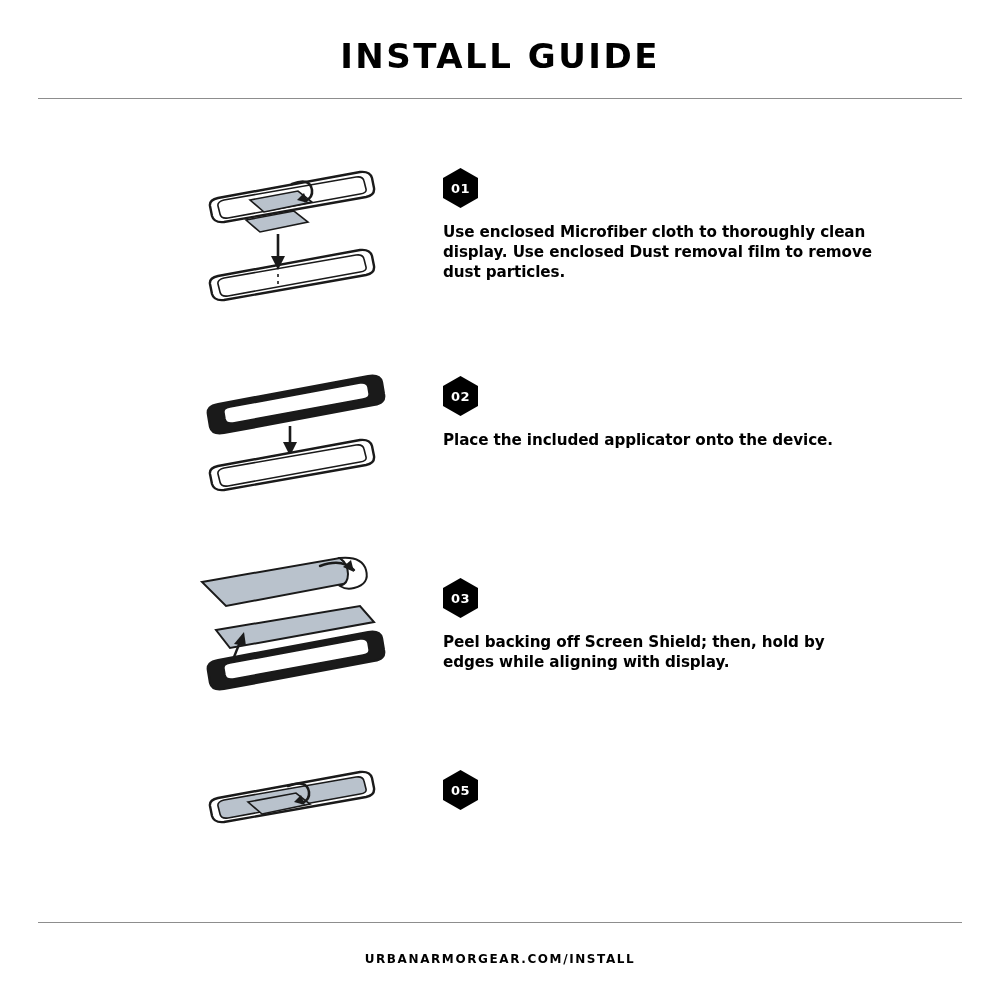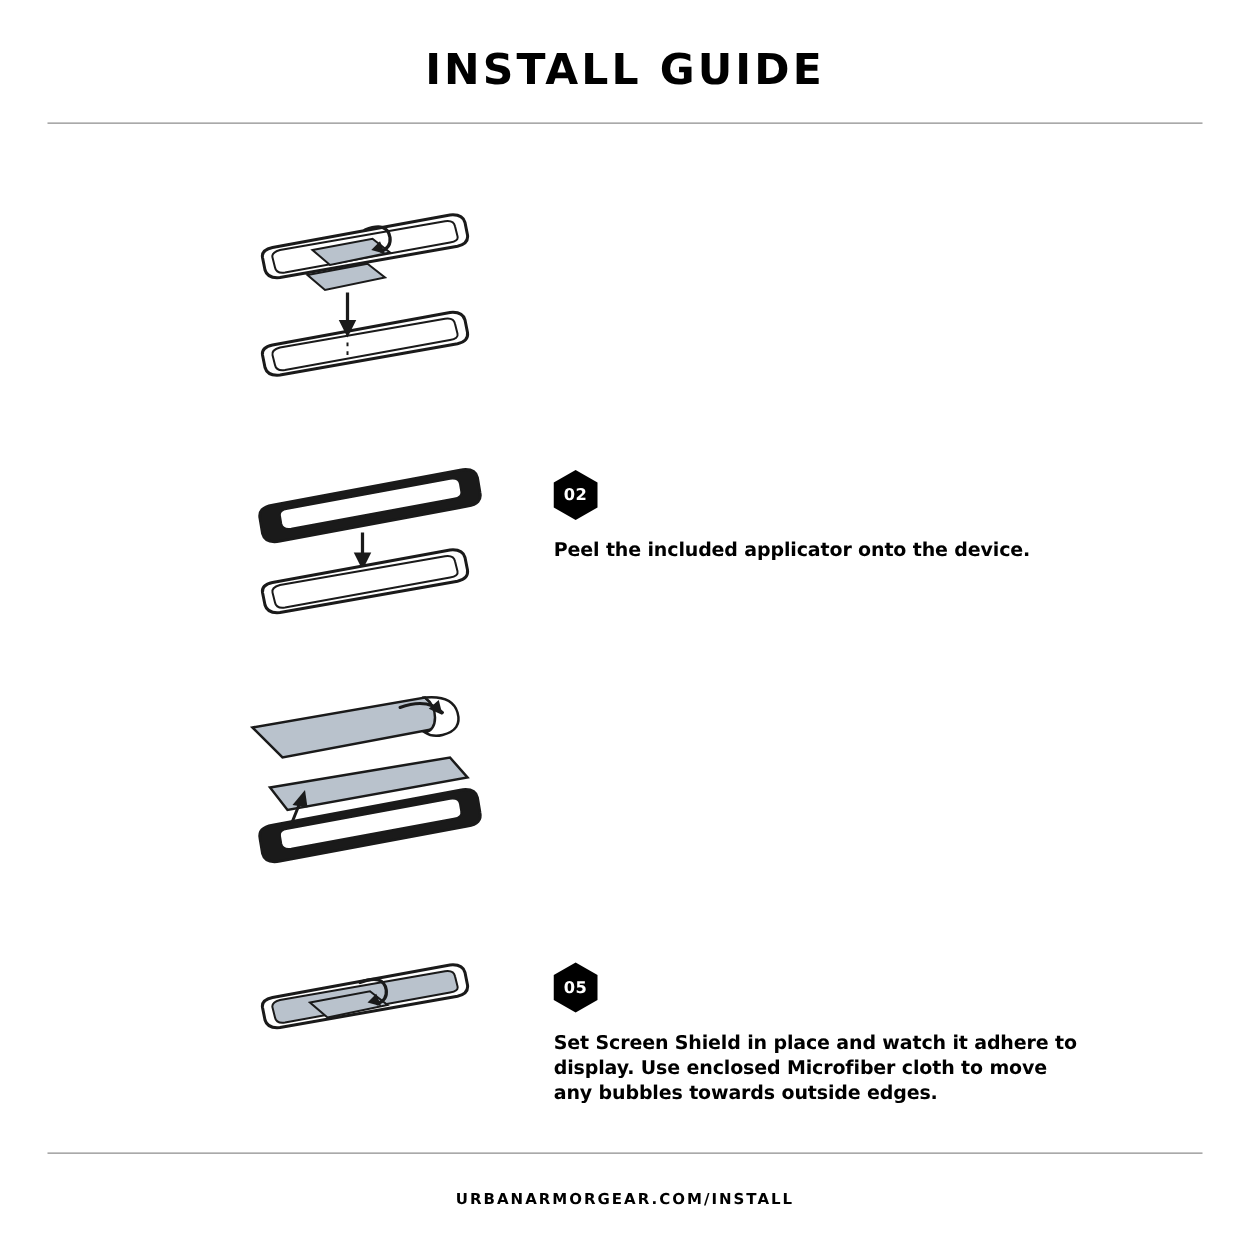--- a/index.html
+++ b/index.html
@@ -137,20 +137,29 @@
 
           <polygon points="58,-18 106,-27 120,-16 72,-6" fill="#b9c2cc" stroke="#1a1a1a" stroke-width="1.6"></polygon>
 
           <line x1="90" y1="-4" x2="90" y2="22" stroke="#1a1a1a" stroke-width="2.6"></line>
           <polygon points="90,32 83,18 97,18" fill="#1a1a1a"></polygon>
 
           <line x1="90" y1="36" x2="90" y2="50" stroke="#1a1a1a" stroke-width="1.6" stroke-dasharray="3 4"></line>
         </g>
       </svg>
     </div>
+    <div class="step-text-col" style="top:8px;">
+      <div class="badge">
+        <svg width="35" height="40" viewBox="0 0 35 40">
+          <polygon points="17.5,0 35,10 35,30 17.5,40 0,30 0,10" fill="#000000"></polygon>
+        </svg>
+        <span class="num">01</span>
+      </div>
+      <div class="desc">Use enclosed Microfiber cloth to thoroughly clean display. Use enclosed Dust removal film to remove dust particles.</div>
+    </div>
   </div>
 
   <div class="step" style="top:370px; height:140px;text-decoration:underline;">
     <div class="step-art">
       <svg width="250" height="130" viewBox="0 0 250 130">
 
         <g transform="translate(0,-4)">
           <path d="M30 38 L180 10 Q192 8 194 16 L196 28 Q198 37 186 39 L36 67 Q24 69 22 61 L20 49 Q18 40 30 38 Z" fill="#1a1a1a" stroke="#1a1a1a" stroke-width="2.2" stroke-linejoin="round"></path>
           <path d="M42 41 L172 17 Q179 16 180 21 L181 27 Q182 32 175 33 L45 57 Q38 58 37 53 L36 47 Q35 42 42 41 Z" fill="#ffffff" stroke="#1a1a1a" stroke-width="1.6" stroke-linejoin="round"></path>
         </g>
@@ -164,21 +173,21 @@
         </g>
       </svg>
     </div>
     <div class="step-text-col" style="top:6px;">
       <div class="badge">
         <svg width="35" height="40" viewBox="0 0 35 40">
           <polygon points="17.5,0 35,10 35,30 17.5,40 0,30 0,10" fill="#000000"></polygon>
         </svg>
         <span class="num">02</span>
       </div>
-      <div class="desc">Peel the included applicator onto the device.</div>
+      <div class="desc">Place the included applicator onto the device.</div>
     </div>
   </div>
 
   <div class="step" style="top:550px; height:160px;">
     <div class="step-art">
       <svg width="250" height="155" viewBox="0 0 250 155">
 
         <g>
           <polygon points="14,32 152,8 176,30 38,56" fill="#b9c2cc" stroke="#1a1a1a" stroke-width="2"></polygon>
           <path d="M152 8 q22 -2 26 12 q4 14 -12 18 q-8 2 -14 -2 q8 -2 8 -12 q0 -10 -8 -16 Z" fill="#ffffff" stroke="#1a1a1a" stroke-width="2"></path>
@@ -190,20 +199,29 @@
           <path d="M30 38 L180 10 Q192 8 194 16 L196 28 Q198 37 186 39 L36 67 Q24 69 22 61 L20 49 Q18 40 30 38 Z" fill="#1a1a1a" stroke="#1a1a1a" stroke-width="2.2" stroke-linejoin="round"></path>
           <path d="M42 41 L172 17 Q179 16 180 21 L181 27 Q182 32 175 33 L45 57 Q38 58 37 53 L36 47 Q35 42 42 41 Z" fill="#ffffff" stroke="#1a1a1a" stroke-width="1.6" stroke-linejoin="round"></path>
 
           <polygon points="28,8 172,-16 186,0 42,26" fill="#b9c2cc" stroke="#1a1a1a" stroke-width="2"></polygon>
 
           <line x1="44" y1="40" x2="52" y2="20" stroke="#1a1a1a" stroke-width="2.4"></line>
           <polygon points="56,10 46,22 58,24" fill="#1a1a1a"></polygon>
         </g>
       </svg>
     </div>
+    <div class="step-text-col" style="top:28px;">
+      <div class="badge">
+        <svg width="35" height="40" viewBox="0 0 35 40">
+          <polygon points="17.5,0 35,10 35,30 17.5,40 0,30 0,10" fill="#000000"></polygon>
+        </svg>
+        <span class="num">03</span>
+      </div>
+      <div class="desc">Peel backing off Screen Shield; then, hold by edges while aligning with display.</div>
+    </div>
   </div>
 
   <div class="step" style="top:760px; height:130px;">
     <div class="step-art">
       <svg width="250" height="90" viewBox="0 0 250 90">
         <path d="M30 38 L172 12 Q182 11 184 18 L186 28 Q187 35 178 37 L36 62 Q26 63 24 56 L22 46 Q21 40 30 38 Z" fill="#ffffff" stroke="#1a1a1a" stroke-width="2.4" stroke-linejoin="round"></path>
         <path d="M36 40 L168 17 Q175 16 176 21 L178 29 Q179 33 172 34 L40 58 Q33 59 32 54 L30 46 Q29 42 36 40 Z" fill="#b9c2cc" stroke="#1a1a1a" stroke-width="1.6" stroke-linejoin="round"></path>
 
         <polygon points="60,42 108,33 122,44 74,54" fill="#b9c2cc" stroke="#1a1a1a" stroke-width="1.6"></polygon>
 
@@ -211,20 +229,19 @@
         <polygon points="117,45 106,42 113,35" fill="#1a1a1a"></polygon>
       </svg>
     </div>
     <div class="step-text-col" style="top:10px;">
       <div class="badge">
         <svg width="35" height="40" viewBox="0 0 35 40">
           <polygon points="17.5,0 35,10 35,30 17.5,40 0,30 0,10" fill="#000000"></polygon>
         </svg>
         <span class="num">05</span>
       </div>
-      <div class="desc">Set Screen Shield in place and watch it adhere to display. Use enclosed Microfiber cloth to move any bubbles towards outside edges.</div>
     </div>
   </div>
 
   <div class="rule-bottom"></div>
   <div class="footer">URBANARMORGEAR.COM/INSTALL</div>
 
 </div>
 
 </body></html>

